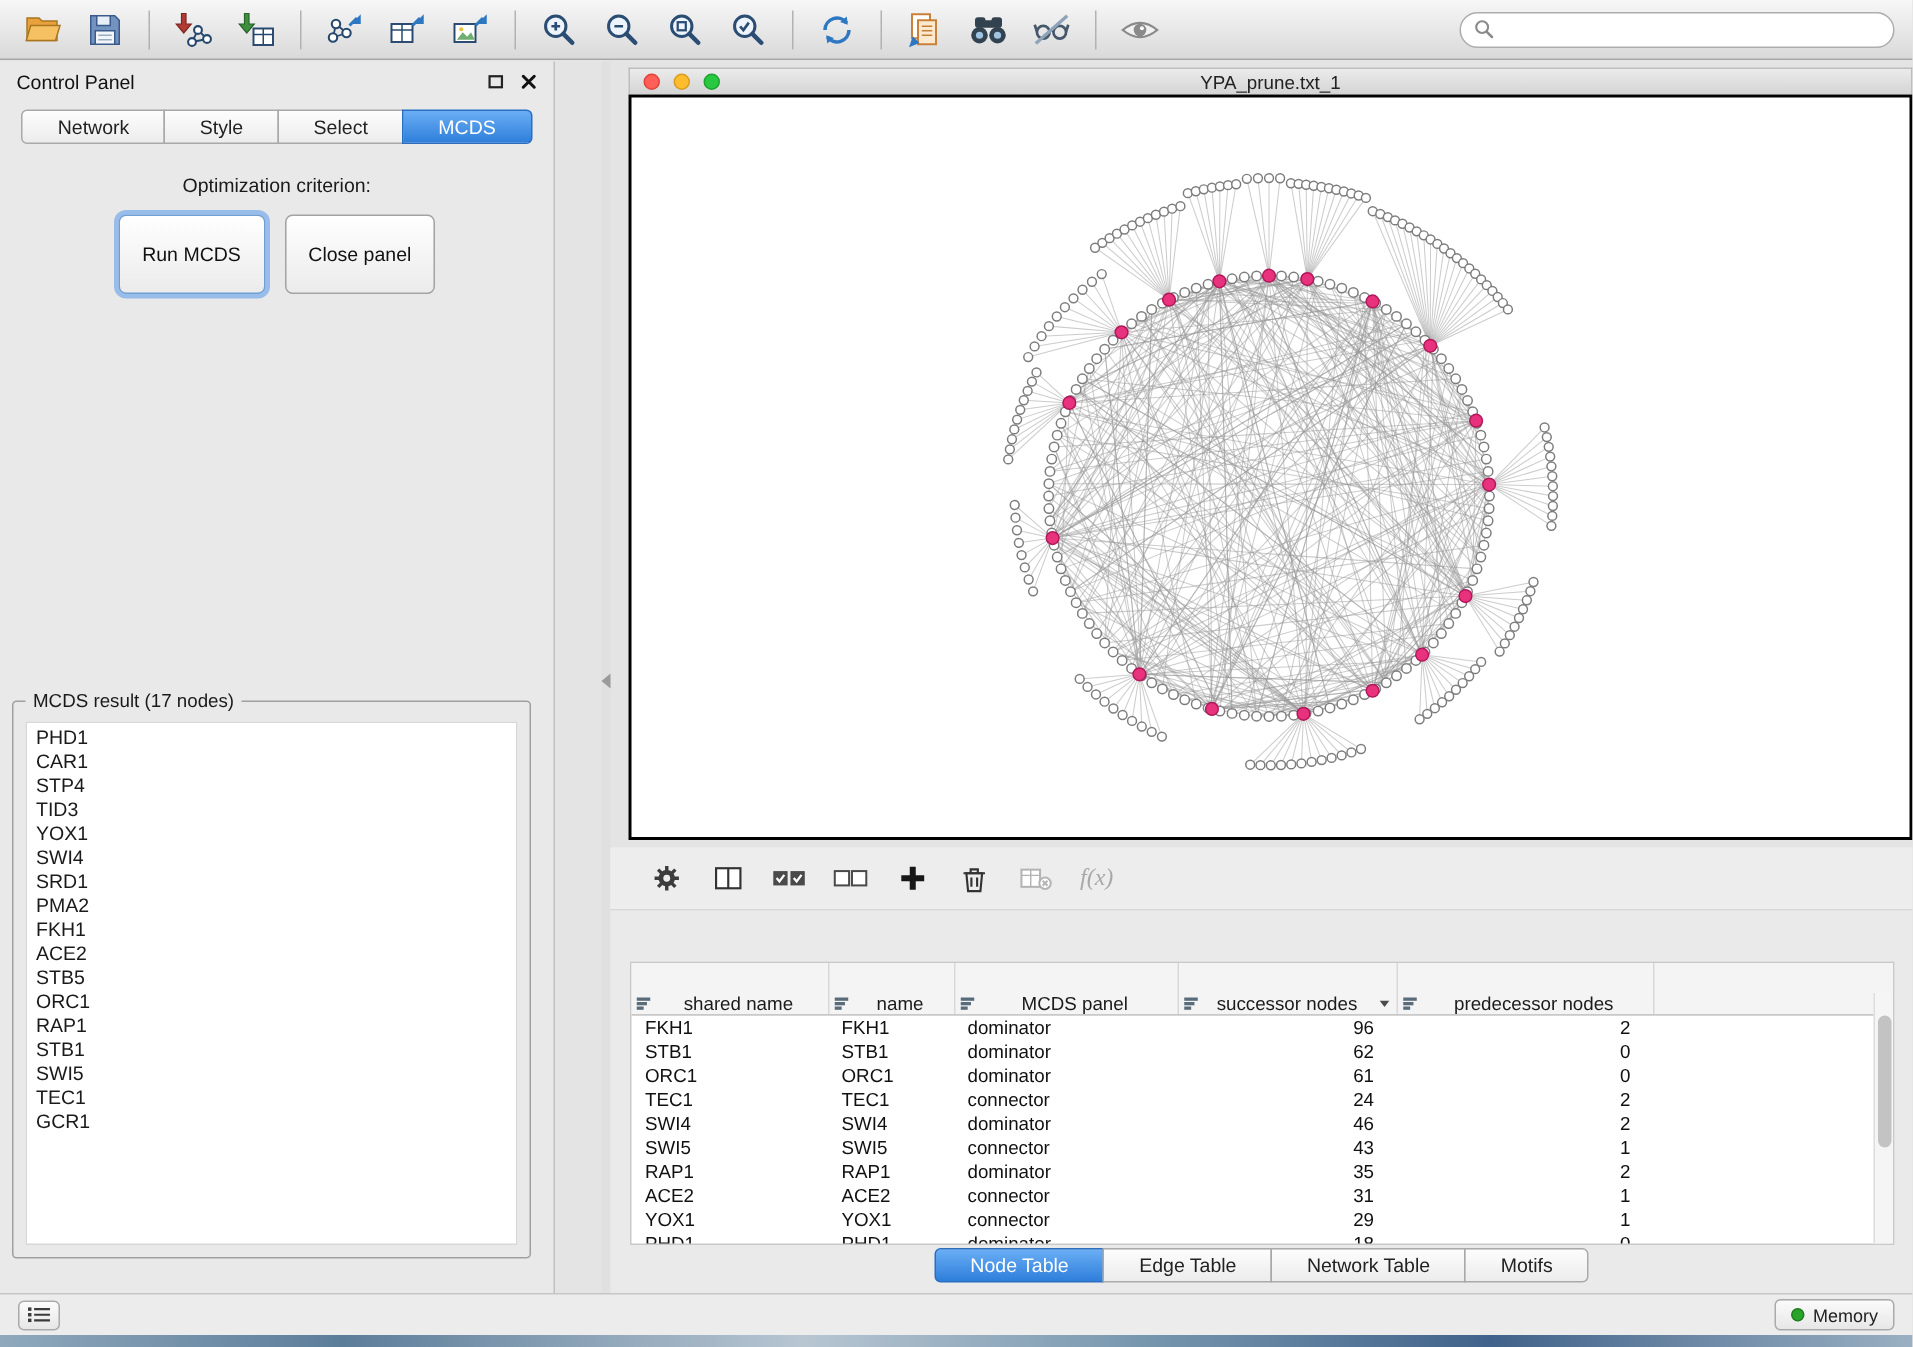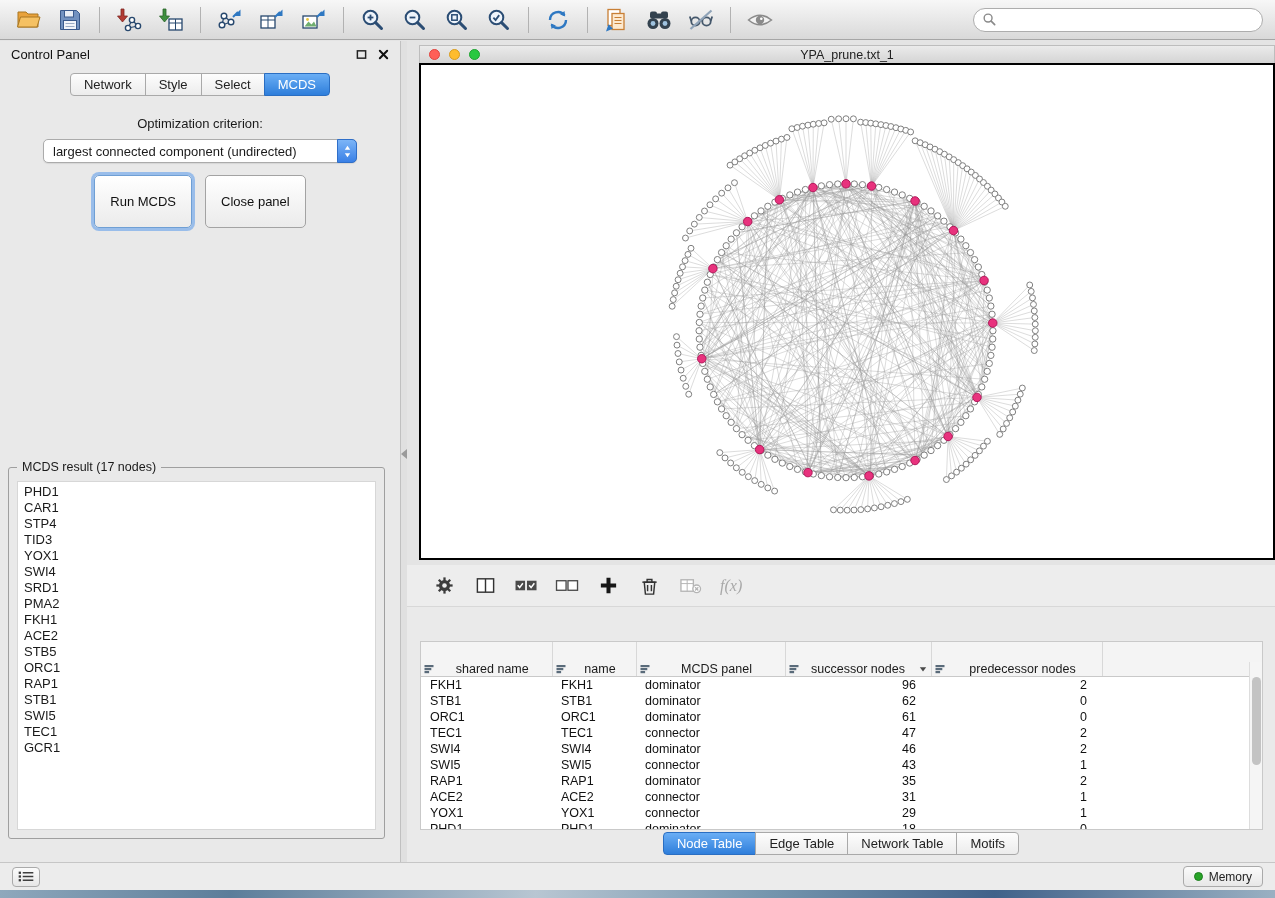--- a/index.html
+++ b/index.html
@@ -13,27 +13,27 @@
   .tb-btn{width:40px;height:32px;border:none;background:transparent;border-radius:4px;display:flex;align-items:center;justify-content:center;padding:0;}
   .tb-btn svg{width:26px;height:26px;}
   .tb-sep{width:1px;height:26px;background:#b2b2b2;margin:0 7px;display:inline-block;}
   .search-wrap{margin-left:auto;position:relative;width:290px;height:24px;}
   .search-input{width:100%;height:100%;border:1px solid #adadad;border-radius:12px;background:#fff;padding:0 10px 0 27px;font-size:12px;font-family:"Liberation Sans",sans-serif;outline:none;color:#333;}
   .search-icon{position:absolute;left:9px;top:4px;width:15px;height:15px;}
   .search-icon svg{width:15px;height:15px;}
   .ic{display:inline-flex;align-items:center;justify-content:center;}
 
   
-  .control-panel{position:absolute;left:0;top:41px;width:401px;bottom:36px;background:#e9e9e9;border-right:1px solid #c0c0c0;}
+  .control-panel{position:absolute;left:0;top:41px;width:370px;bottom:36px;background:#e9e9e9;border-right:1px solid #c0c0c0;}
   .panel-header{height:26px;display:flex;align-items:center;padding:0 11px;}
   .panel-title{font-size:13px;color:#111;}
   .win-icons{margin-left:auto;display:flex;align-items:center;gap:11px;}
   .win-ic svg{width:11px;height:11px;}
   .seg-tabs{display:flex;justify-content:center;margin-top:6px;}
-  .seg-tab{font-size:13px;padding:3px 13px;background:linear-gradient(#fdfdfd,#ececec);border:1px solid #a9a9a9;margin-left:-1px;color:#222;}
+  .seg-tab{font-size:13px;padding:3px 23px;background:linear-gradient(#fdfdfd,#ececec);border:1px solid #a9a9a9;margin-left:-1px;color:#222;}
   .seg-tab:first-child{border-radius:4px 0 0 4px;margin-left:0;}
   .seg-tab:last-child{border-radius:0 4px 4px 0;}
   .seg-tab.active{background:linear-gradient(#6aaef5,#2e7edb);border-color:#2a6ec2;color:#fff;}
   .opt-label{text-align:center;margin-top:20px;font-size:13px;}
   .dropdown{position:relative;margin:8px auto 0;width:314px;height:24px;background:#fff;border:1px solid #ababab;border-radius:5px;display:flex;align-items:center;box-shadow:0 1px 1px rgba(0,0,0,.08);}
   .dd-value{padding-left:9px;font-size:13px;white-space:nowrap;}
   .dd-stepper{position:absolute;right:-1px;top:-1px;width:20px;height:24px;background:linear-gradient(#7cb5f7,#3a80e6);border:1px solid #2f6fc9;border-radius:0 5px 5px 0;display:flex;align-items:center;justify-content:center;}
   .dd-stepper svg{width:9px;height:15px;}
   .btn-row{display:flex;justify-content:center;gap:13px;margin-top:12px;}
   .mac-btn{font-size:13px;padding:18px 15px;background:linear-gradient(#ffffff,#ebebeb);border:1px solid #a3a3a3;border-radius:5px;color:#111;}
@@ -314,31 +314,20 @@
         </span>
     </span>
   </div>
   <div class="seg-tabs">
       <button class="seg-tab">Network</button>
       <button class="seg-tab">Style</button>
       <button class="seg-tab">Select</button>
       <button class="seg-tab active">MCDS</button>
     </div>
   <div class="opt-label">Optimization criterion:</div>
-  <div class="dropdown">
-    <span class="dd-value">largest connected component (undirected)</span>
-    <span class="dd-stepper ic">
-        <span class="ic">
-          <svg viewBox="0 0 10 16">
-            <path d="M5 1.5 8 6H2z" fill="#fff"></path>
-            <path d="M5 14.5 2 10h6z" fill="#fff"></path>
-          </svg>
-        </span>
-      </span>
-  </div>
   <div class="btn-row">
     <button class="mac-btn focus-ring">Run MCDS</button>
     <button class="mac-btn">Close panel</button>
   </div>
   <div class="result-group">
     <span class="group-legend">MCDS result (17 nodes)</span>
     <div class="result-list">
         <div class="result-item">PHD1</div>
         <div class="result-item">CAR1</div>
         <div class="result-item">STP4</div>
@@ -1358,21 +1347,21 @@
             <td>ORC1</td>
             <td>dominator</td>
             <td class="num">61</td>
             <td class="num">0</td>
             <td></td>
           </tr>
           <tr>
             <td>TEC1</td>
             <td>TEC1</td>
             <td>connector</td>
-            <td class="num">47</td>
+            <td class="num">24</td>
             <td class="num">2</td>
             <td></td>
           </tr>
           <tr>
             <td>SWI4</td>
             <td>SWI4</td>
             <td>dominator</td>
             <td class="num">46</td>
             <td class="num">2</td>
             <td></td>

